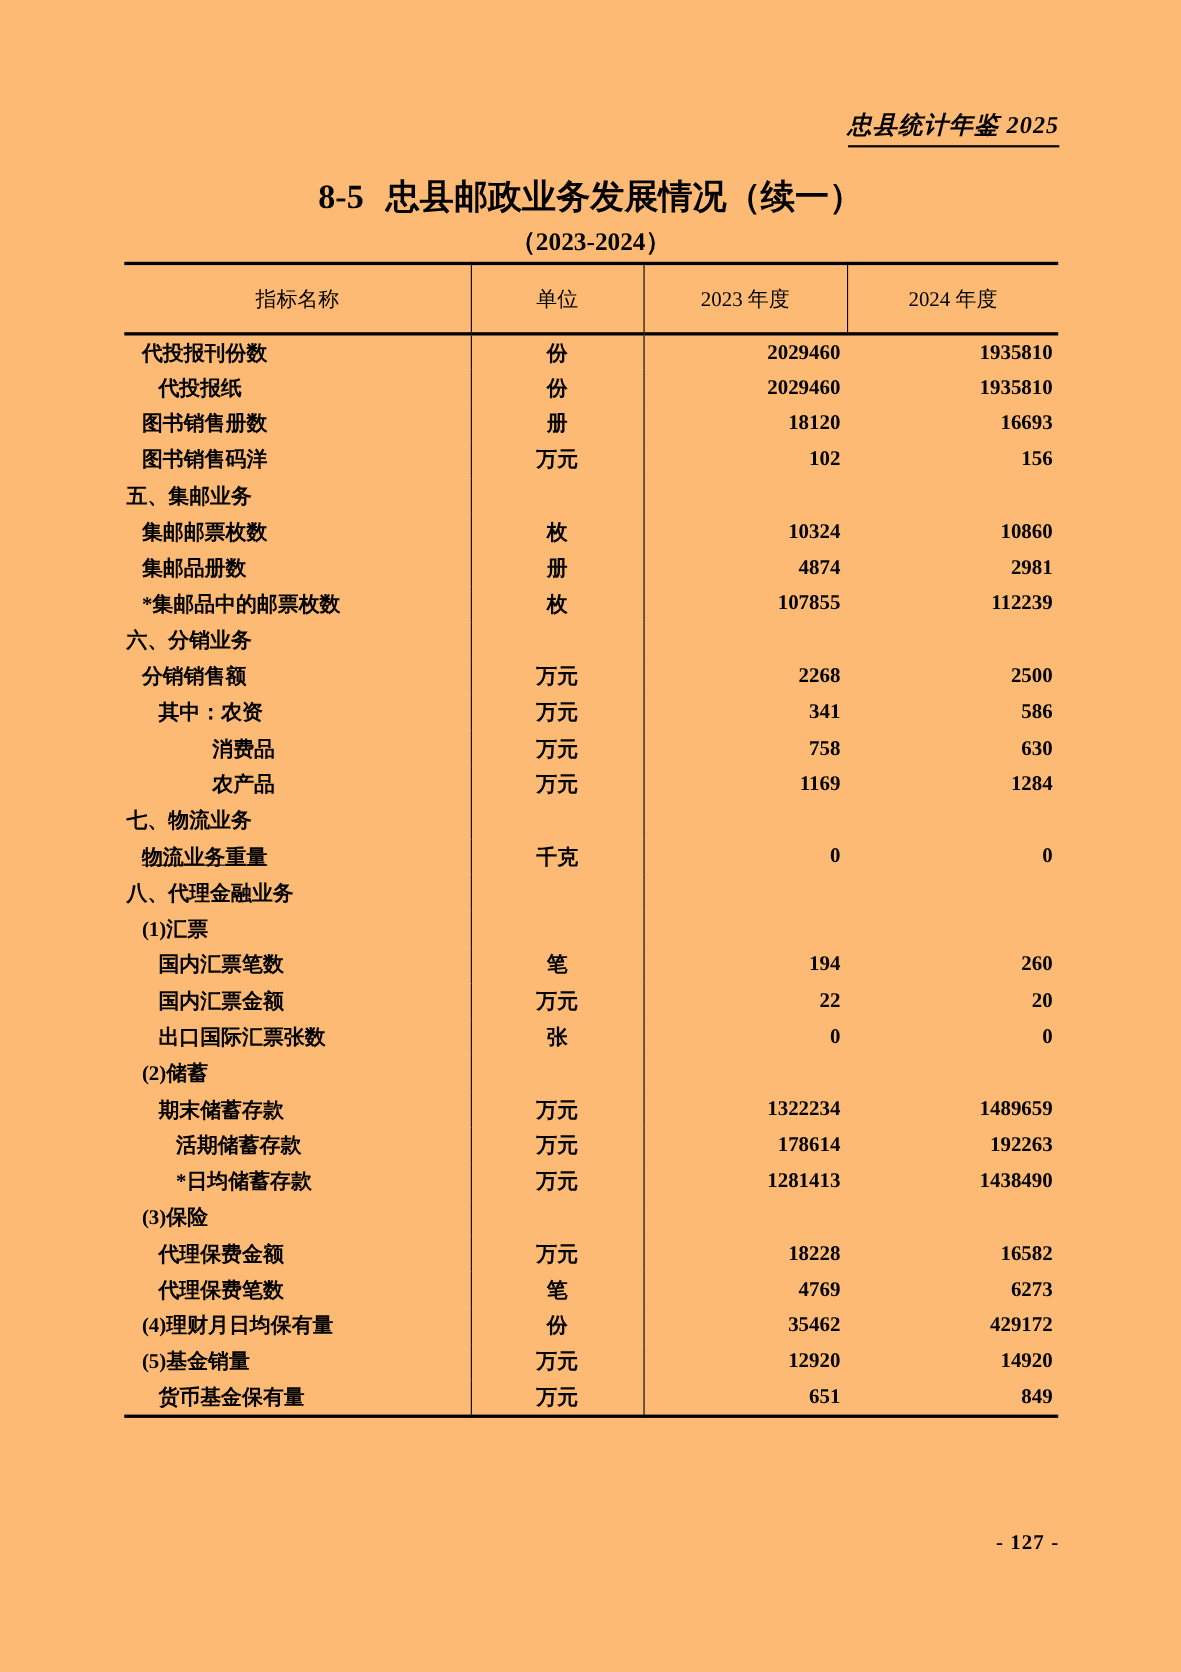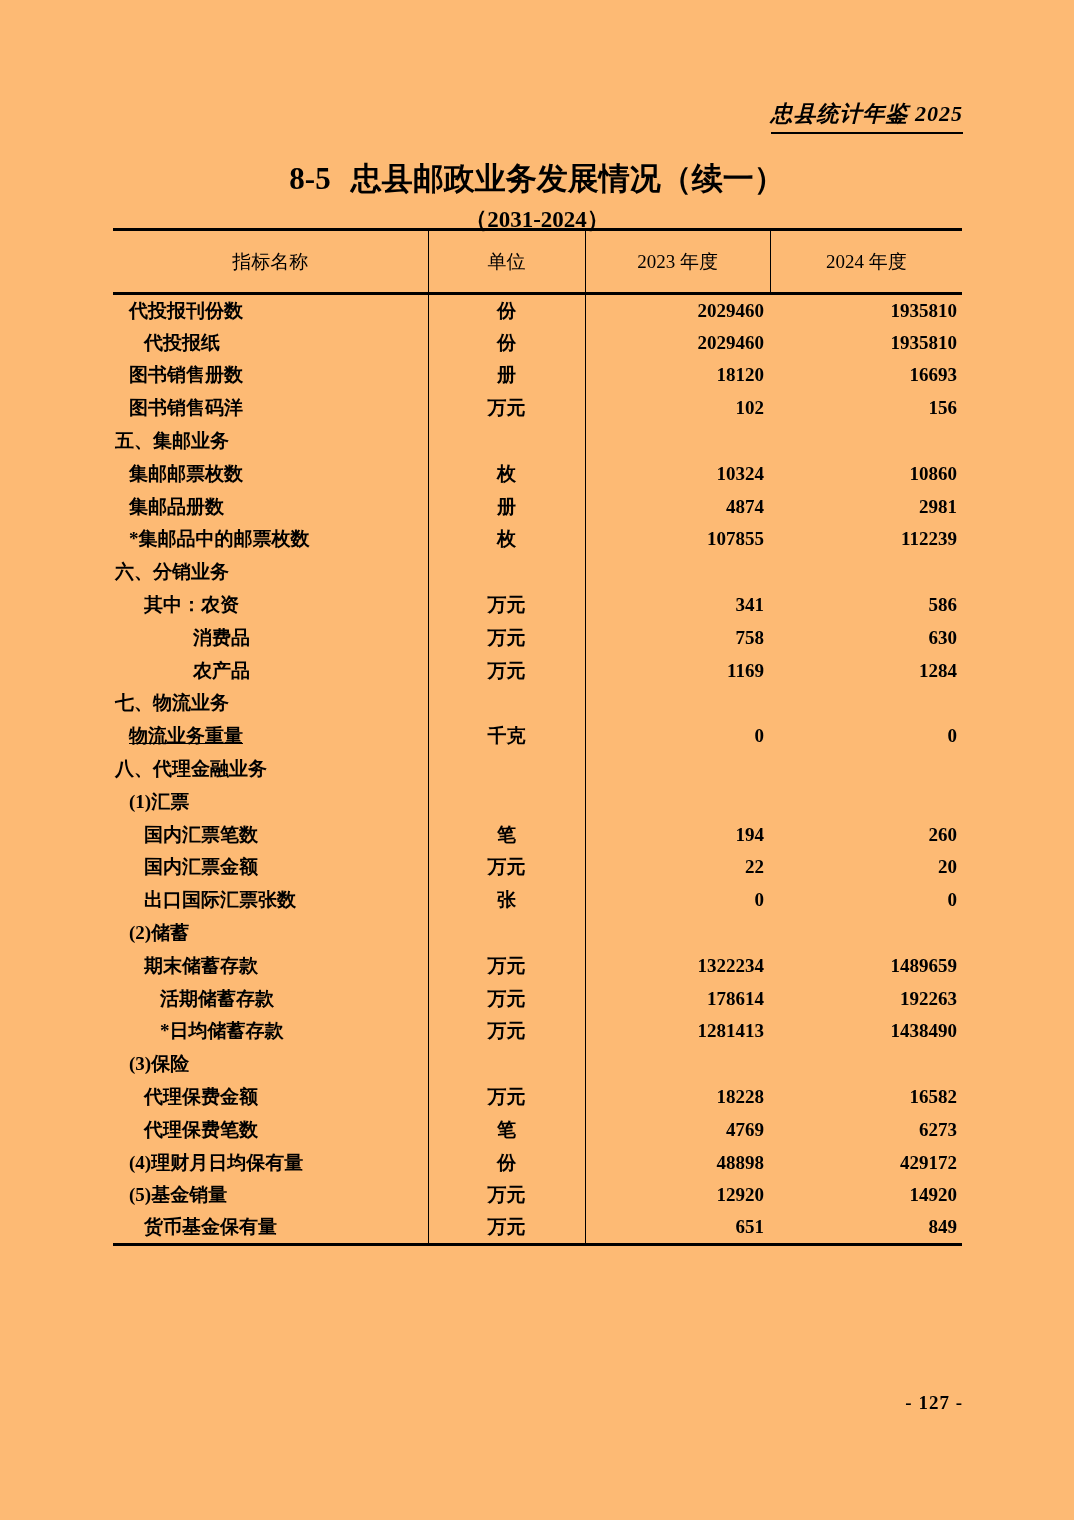--- a/index.html
+++ b/index.html
@@ -42,21 +42,21 @@
     top: 204px;
     left: 0;
     width: 100%;
     text-align: center;
     font-size: 23px;
     font-weight: bold;
   }
   table.stat-table {
     position: absolute;
     left: 113px;
-    top: 228px;
+    top: 238px;
     width: 849px;
     border-collapse: collapse;
     table-layout: fixed;
     border-top: 3px solid #000;
     border-bottom: 3px solid #000;
   }
   col.c1 { width: 315px; }
   col.c2 { width: 157px; }
   col.c3 { width: 185px; }
   col.c4 { width: 192px; }
@@ -96,21 +96,21 @@
 <body>
 
 <div class="page">
 
   <div class="running-header">忠县统计年鉴 2025</div>
 
   <div class="page-title">
     <span>8-5</span><span class="title-text">忠县邮政业务发展情况（续一）</span>
   </div>
 
-  <div class="page-subtitle">（2031-2024）</div>
+  <div class="page-subtitle">（2023-2024）</div>
 
   <table class="stat-table">
     <colgroup>
       <col class="c1">
         <col class="c2">
         <col class="c3">
         <col class="c4">
     </colgroup>
     <thead>
       <tr>
@@ -177,20 +177,26 @@
     <td class="c4">112239</td>
   </tr>
 
   <tr>
     <td class="c1" style="padding-left: 2px;">六、分销业务</td>
     <td class="c2"></td>
     <td class="c3"></td>
     <td class="c4"></td>
   </tr>
 
+  <tr>
+    <td class="c1" style="padding-left: 16px;">分销销售额</td>
+    <td class="c2">万元</td>
+    <td class="c3">2268</td>
+    <td class="c4">2500</td>
+  </tr>
 
   <tr>
     <td class="c1" style="padding-left: 31px;">其中：农资</td>
     <td class="c2">万元</td>
     <td class="c3">341</td>
     <td class="c4">586</td>
   </tr>
 
   <tr>
     <td class="c1" style="padding-left: 80px;">消费品</td>
@@ -301,21 +307,21 @@
   <tr>
     <td class="c1" style="padding-left: 31px;">代理保费笔数</td>
     <td class="c2">笔</td>
     <td class="c3">4769</td>
     <td class="c4">6273</td>
   </tr>
 
   <tr>
     <td class="c1" style="padding-left: 16px;">(4)理财月日均保有量</td>
     <td class="c2">份</td>
-    <td class="c3">48898</td>
+    <td class="c3">35462</td>
     <td class="c4">429172</td>
   </tr>
 
   <tr>
     <td class="c1" style="padding-left: 16px;">(5)基金销量</td>
     <td class="c2">万元</td>
     <td class="c3">12920</td>
     <td class="c4">14920</td>
   </tr>
 

